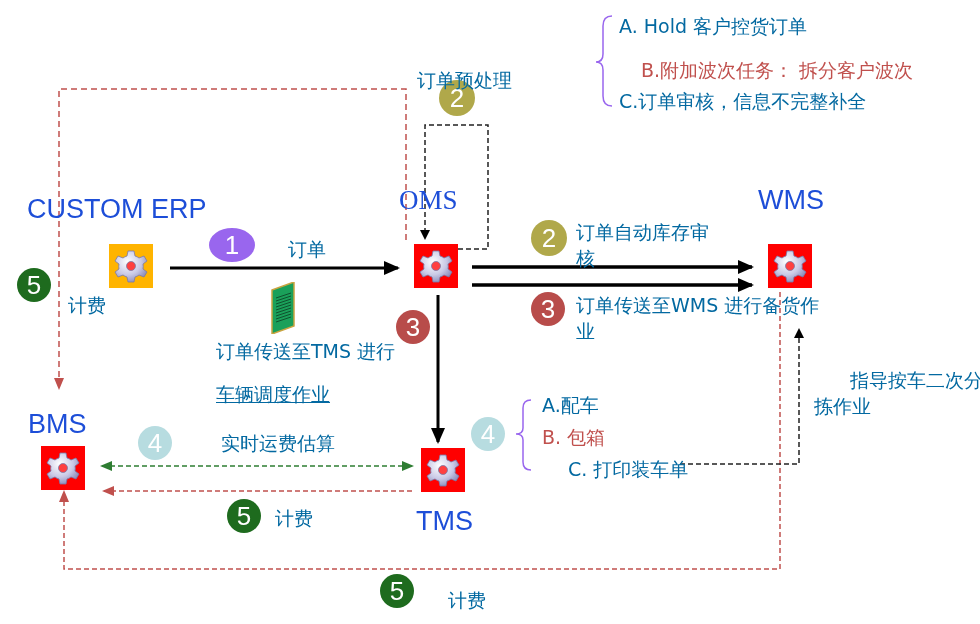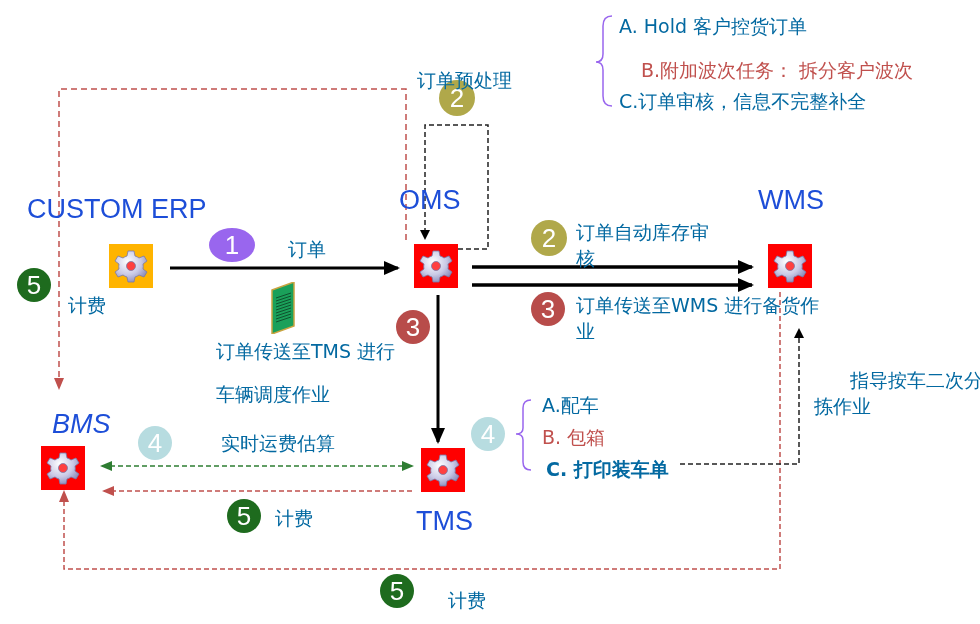--- a/index.html
+++ b/index.html
@@ -51,24 +51,24 @@
 
   <polyline points="780,292 780,569 64,569 64,492" fill="none" stroke="#c0504d" stroke-width="1.5" stroke-dasharray="5,3" marker-end="url(#arRed)"></polyline>
 
   <polyline points="680,464 799,464 799,330" fill="none" stroke="#222" stroke-width="1.5" stroke-dasharray="5,3" marker-end="url(#arBlack)"></polyline>
 
   <path d="M612,16 Q603,16 603,26 L603,54 Q603,62 596,62 Q603,62 603,70 L603,96 Q603,106 612,106" fill="none" stroke="#9966ee" stroke-width="1.5"></path>
   <path d="M531,400 Q523,400 523,408 L523,428 Q523,434 516,434 Q523,434 523,440 L523,462 Q523,470 531,470" fill="none" stroke="#9966ee" stroke-width="1.5"></path>
 </svg>
 
 <div class="sys-title" style="left:27px;top:194px;">CUSTOM ERP</div>
-<div class="sys-title" style="left:399px;top:185px;">OMS</div>
+<div class="sys-title" style="left:399px;top:185px;font-family:Liberation Serif, serif;">OMS</div>
 <div class="sys-title" style="left:758px;top:185px;">WMS</div>
 <div class="sys-title" style="left:416px;top:506px;">TMS</div>
-<div class="sys-title" style="left:52px;top:409px;font-style:italic;">BMS</div>
+<div class="sys-title" style="left:28px;top:409px;">BMS</div>
 
 <div class="gear-box" style="left:109px;top:244px;background:#ffb400;">
   <svg viewBox="0 0 40 40">
       <use href="#gearShape"></use>
     </svg>
 </div>
 <div class="gear-box" style="left:414px;top:244px;background:#ff0000;">
   <svg viewBox="0 0 40 40">
       <use href="#gearShape"></use>
     </svg>
@@ -127,34 +127,34 @@
 <div class="badge" style="left:138px;top:426px;width:34px;height:34px;background:#b7dce0;">4</div>
 <div class="badge" style="left:17px;top:268px;width:34px;height:34px;background:#1e6b1e;">5</div>
 <div class="badge" style="left:227px;top:499px;width:34px;height:34px;background:#1e6b1e;">5</div>
 <div class="badge" style="left:380px;top:574px;width:34px;height:34px;background:#1e6b1e;">5</div>
 
 <div class="lbl" style="left:417px;top:38px;margin-top:29px;">订单预处理</div>
 <div class="lbl" style="left:288px;top:236px;">订单</div>
 <div class="lbl" style="left:68px;top:292px;">计费</div>
 
 <div class="lbl" style="left:216px;top:338px;">订单传送至TMS 进行</div>
-<div class="lbl" style="left:216px;top:381px;">车辆调度作业</div>
+<div class="lbl" style="left:216px;top:381px;text-decoration:underline;">车辆调度作业</div>
 
 <div class="lbl" style="left:576px;top:219px;text-align:center;">订单自动库存审</div>
 <div class="lbl" style="left:576px;top:245px;">核</div>
 
 <div class="lbl" style="left:576px;top:292px;">订单传送至WMS 进行备货作</div>
 <div class="lbl" style="left:576px;top:318px;">业</div>
 
 <div class="lbl" style="left:814px;top:367px;margin-left:36px;">指导按车二次分</div>
 <div class="lbl" style="left:814px;top:393px;">拣作业</div>
 
 <div class="lbl" style="left:182px;top:430px;margin-left:39px;">实时运费估算</div>
 <div class="lbl" style="left:275px;top:505px;">计费</div>
 <div class="lbl" style="left:448px;top:587px;">计费</div>
 
 <div class="lbl" style="left:619px;top:13px;">A. Hold  客户控货订单</div>
 <div class="lbl red" style="left:641px;top:47px;margin-top:10px;">B.附加波次任务：  拆分客户波次</div>
 <div class="lbl" style="left:619px;top:88px;">C.订单审核，信息不完整补全</div>
 
 <div class="lbl" style="left:542px;top:392px;">A.配车</div>
 <div class="lbl red" style="left:542px;top:424px;">B. 包箱</div>
-<div class="lbl" style="left:546px;top:456px;font-weight:bold;">C. 打印装车单</div>
+<div class="lbl" style="left:568px;top:456px;">C. 打印装车单</div>
 
 </body></html>

